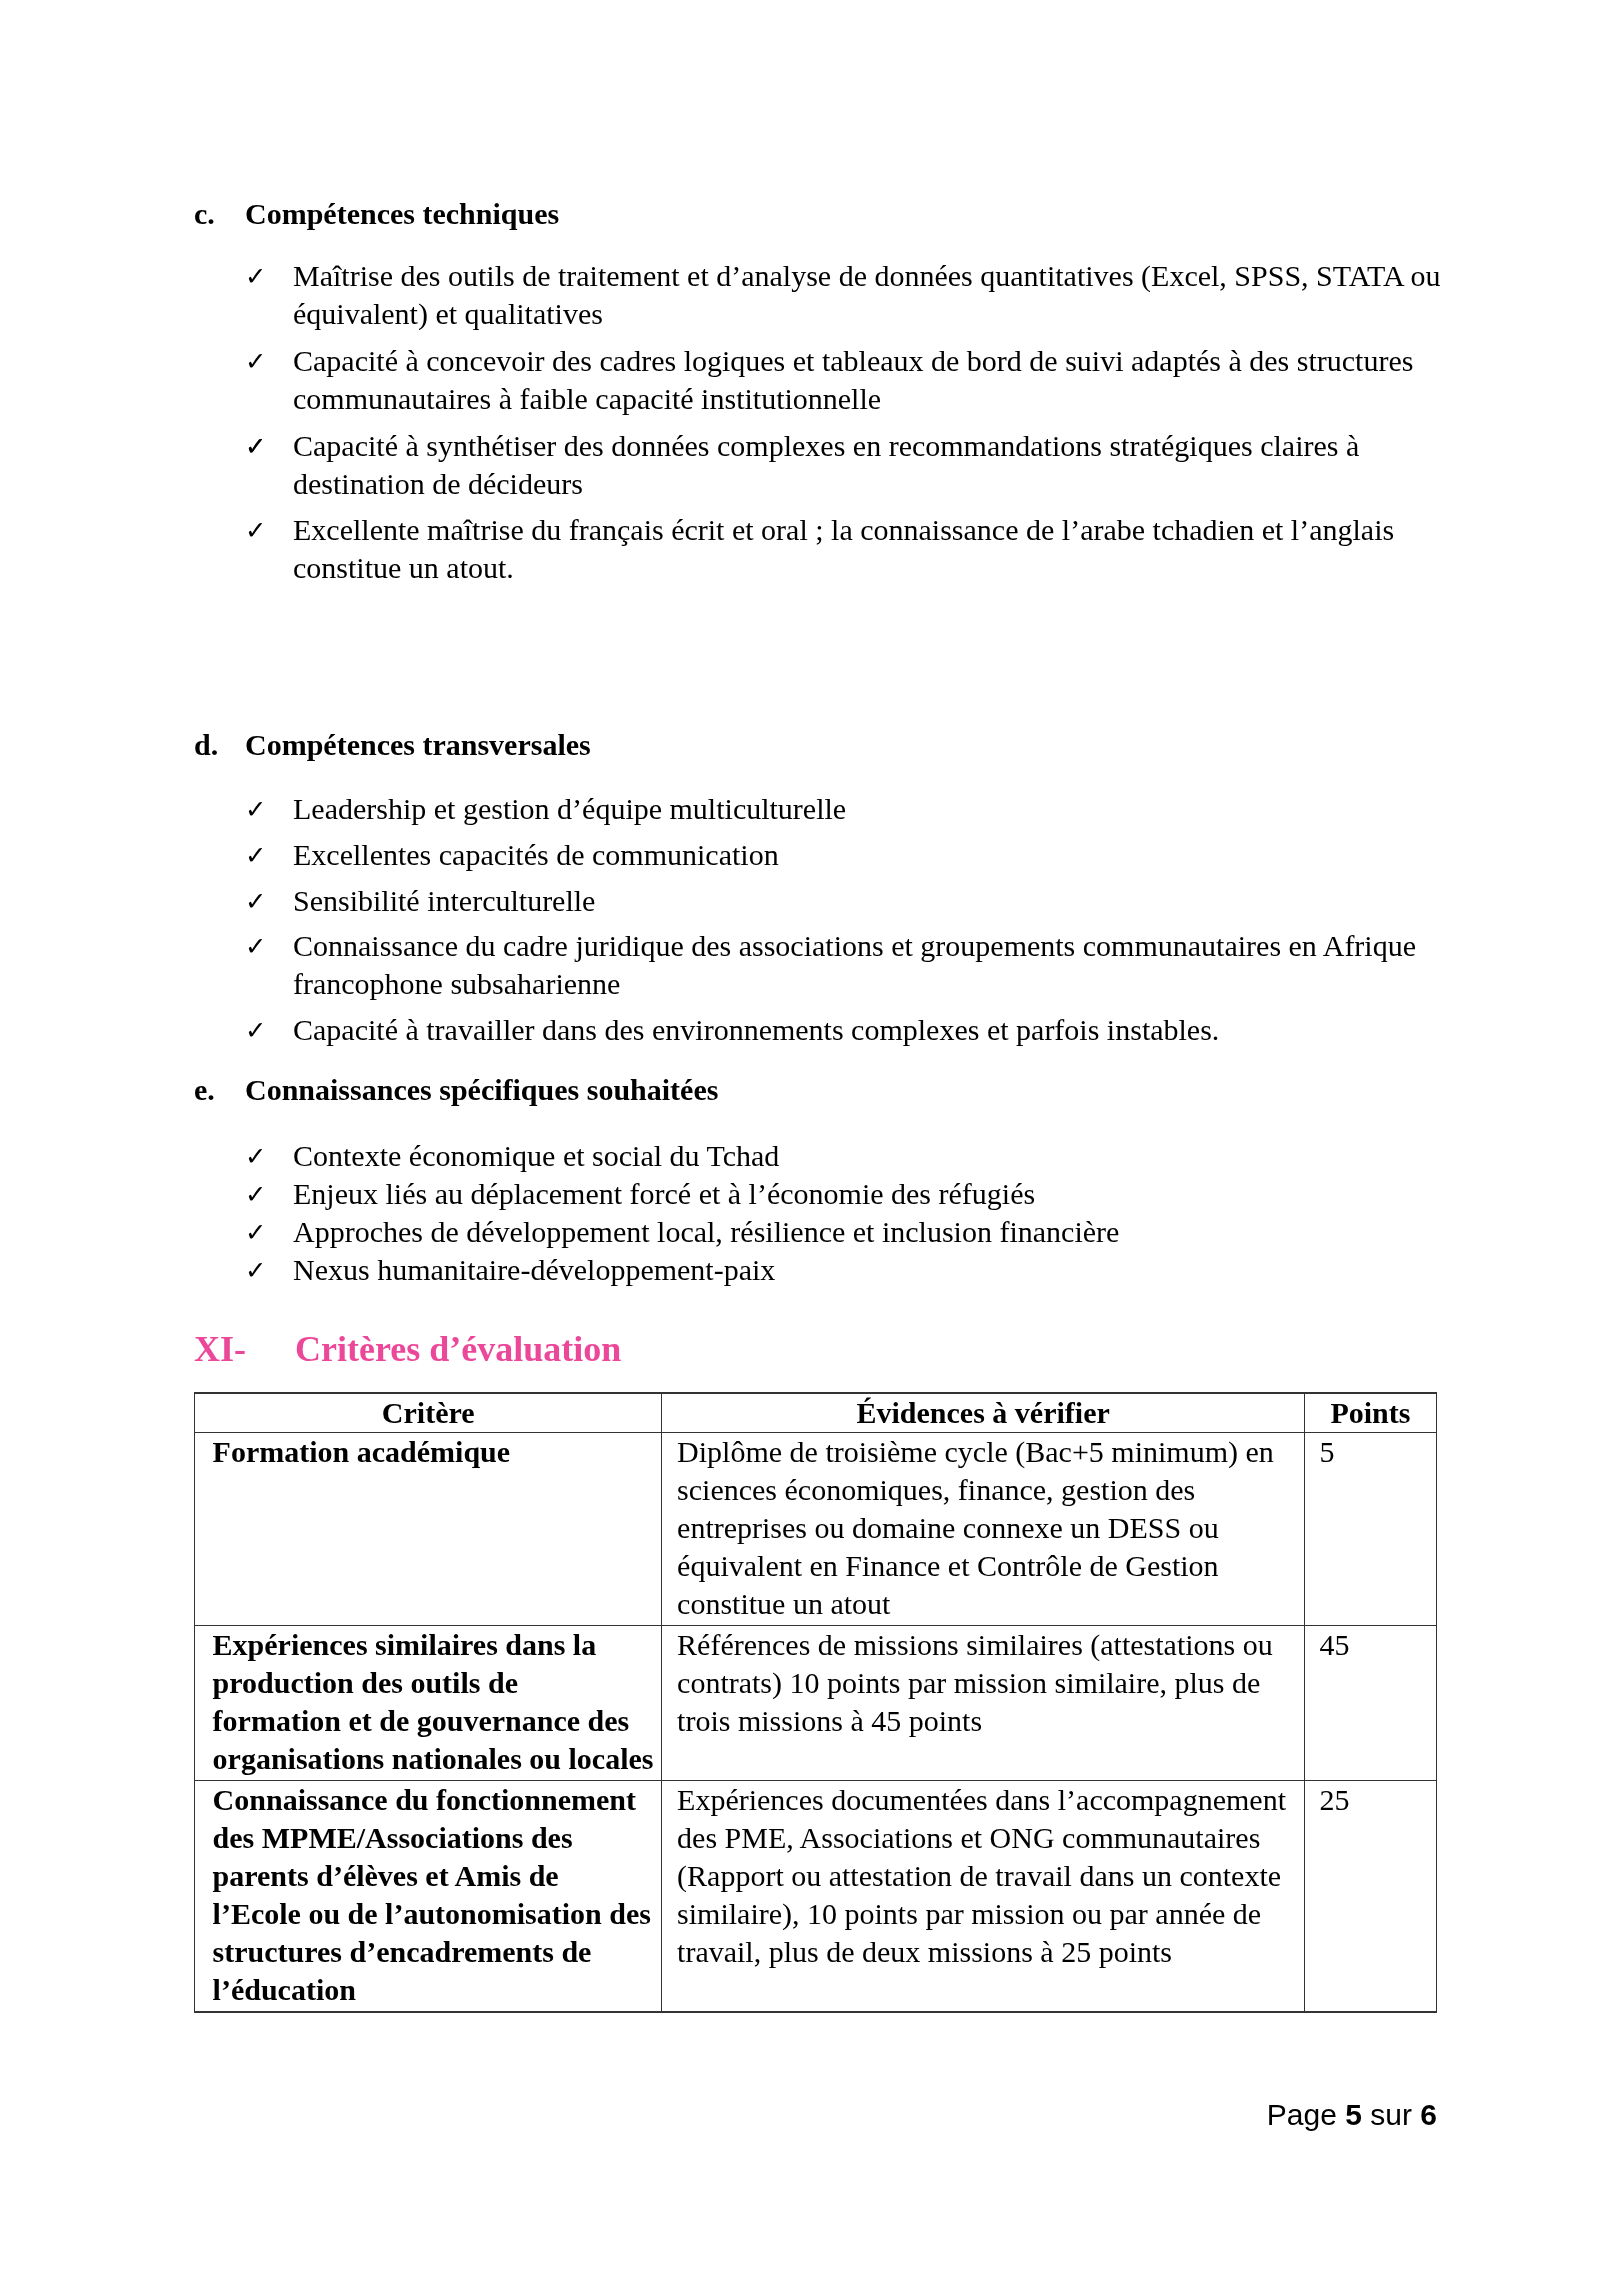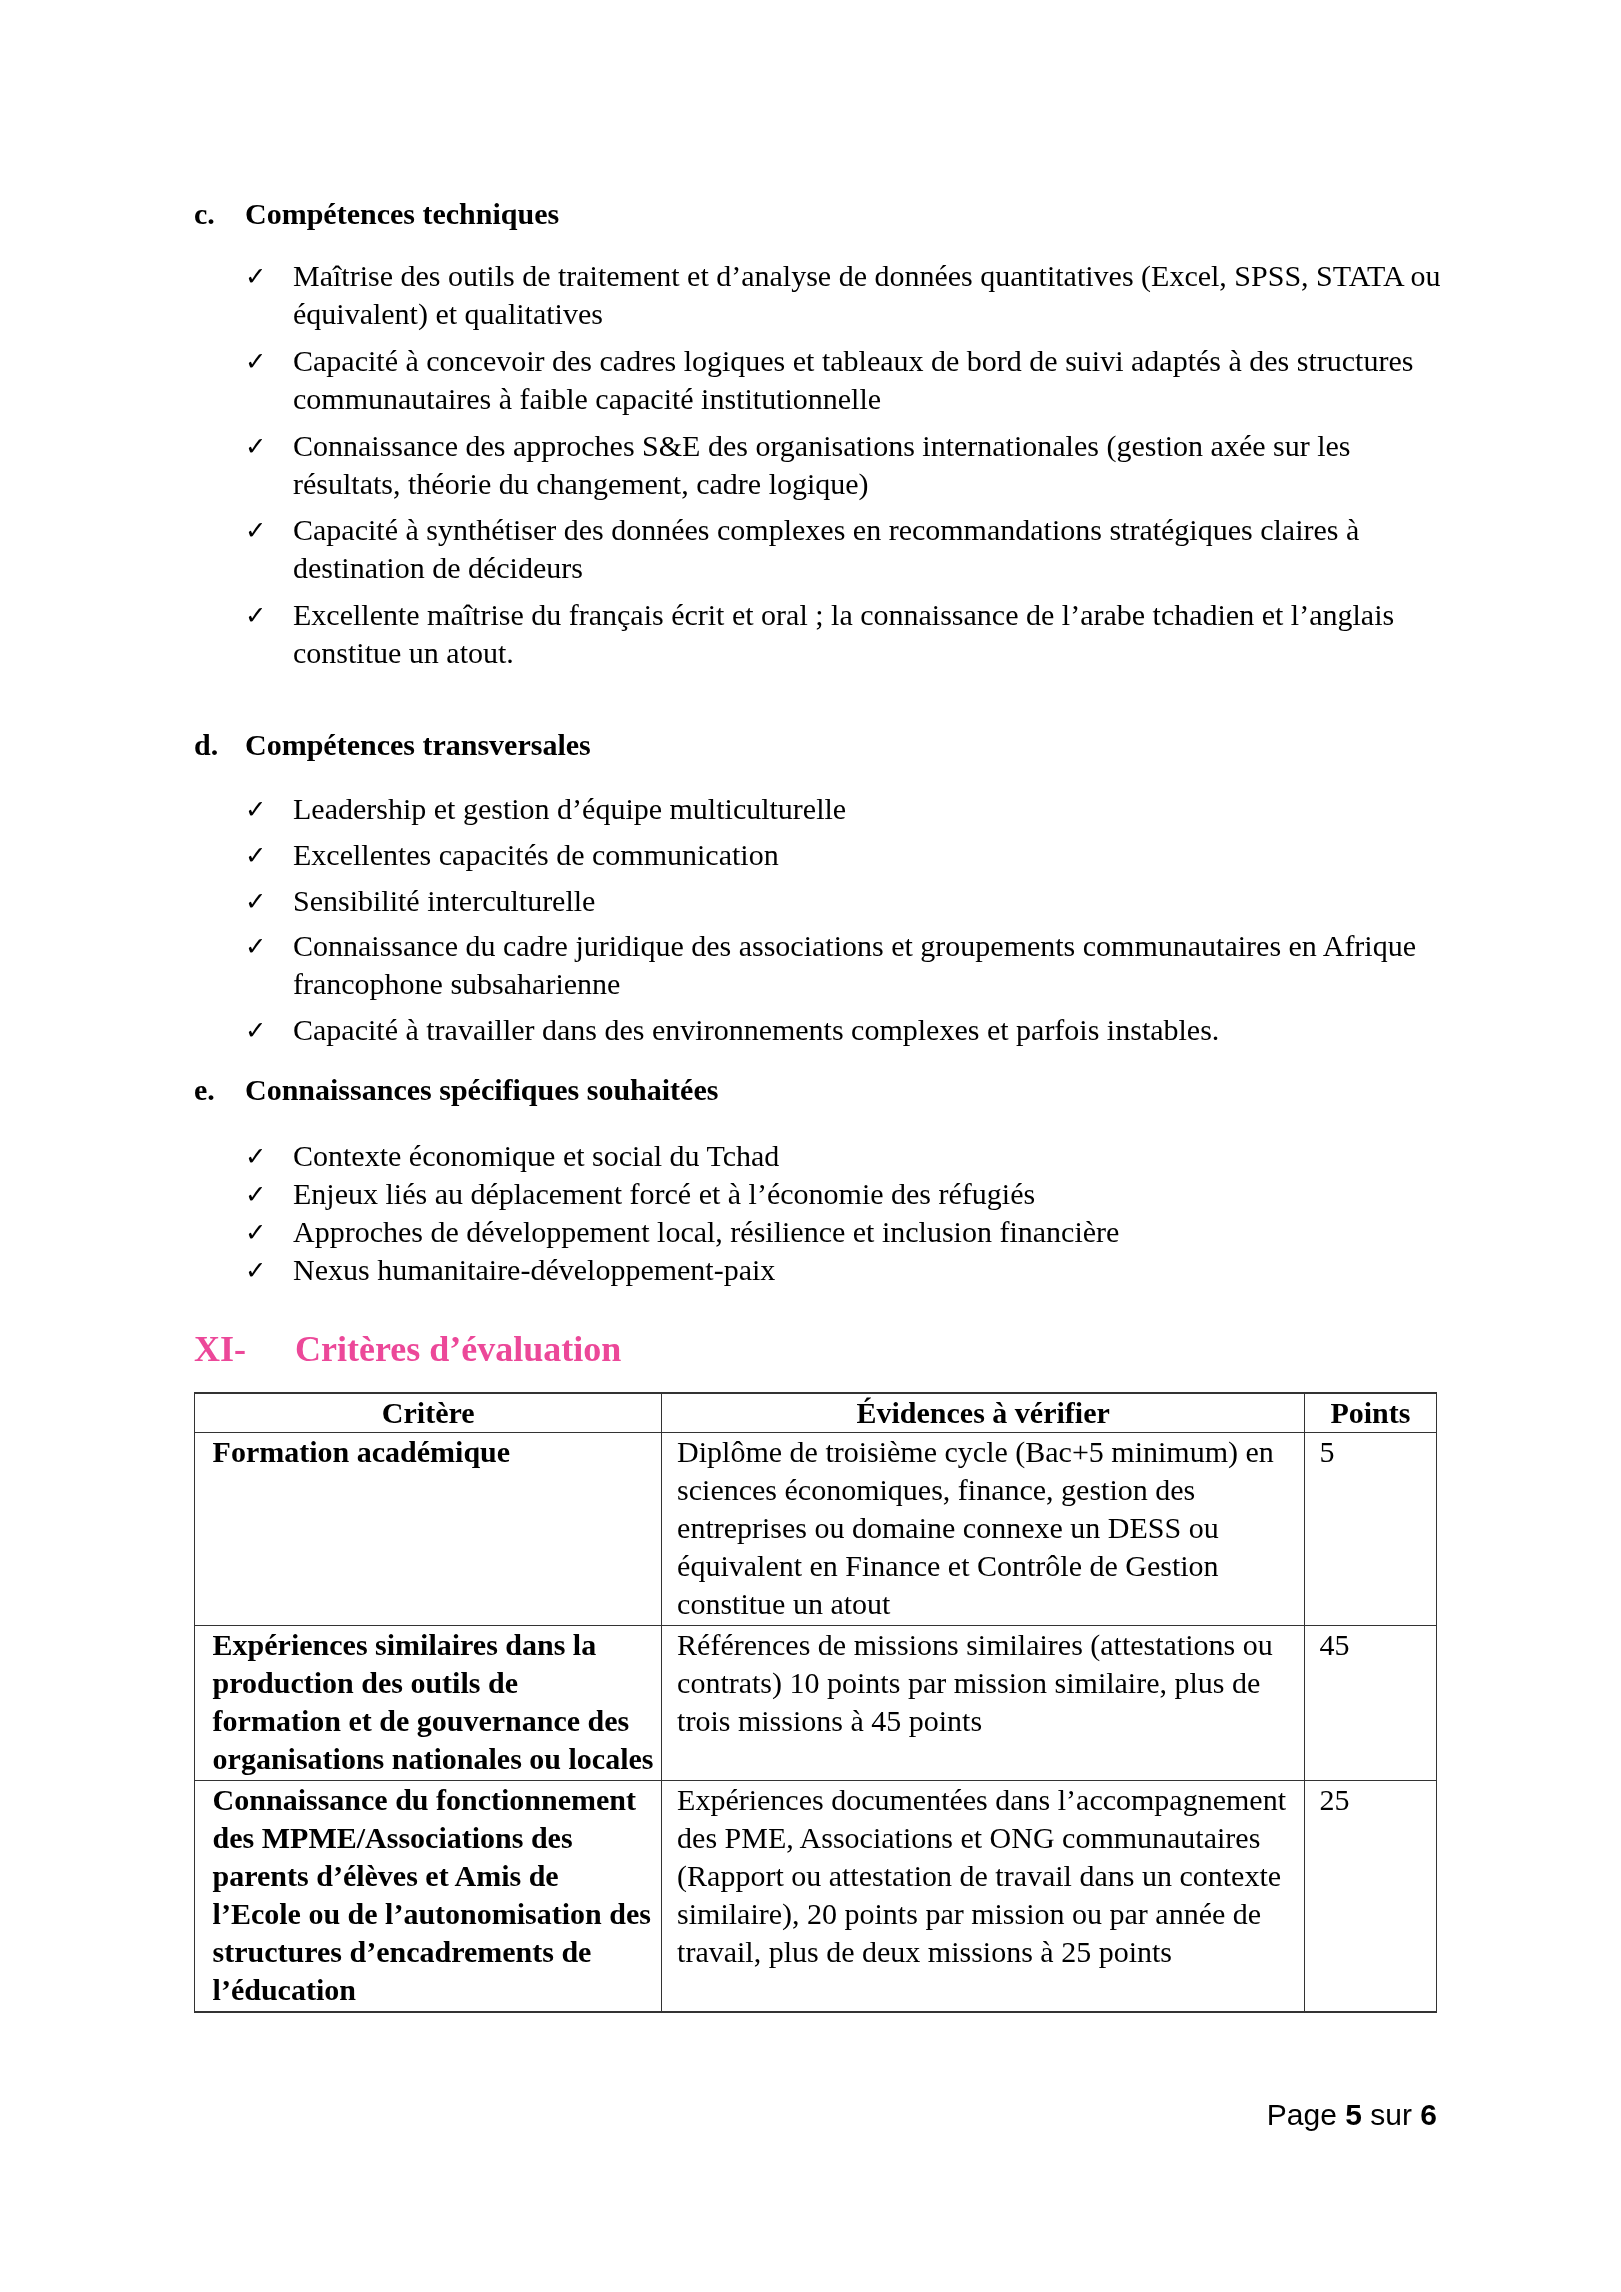--- a/index.html
+++ b/index.html
@@ -31,21 +31,21 @@
 <body>
 
 <div class="page">
 
   <div class="sub-heading" style="top:196px;">
     <span class="letter">c.</span><span>Compétences techniques</span>
   </div>
   <ul class="bullets" id="list-c" style="top:257px;">
     <li><span class="check">✓</span><span>Maîtrise des outils de traitement et d’analyse de données quantitatives (Excel, SPSS, STATA ou équivalent) et qualitatives</span></li>
     <li><span class="check">✓</span><span>Capacité à concevoir des cadres logiques et tableaux de bord de suivi adaptés à des structures communautaires à faible capacité institutionnelle</span></li>
-    <li><span class="check">✓</span><span>Connaissance des approches S&amp;E des organisations internationales (gestion axée sur les résultats, théorie du changement, cadre logique)</span></li>
+    <li><span class="check">✓</span></li>
     <li><span class="check">✓</span><span>Capacité à synthétiser des données complexes en recommandations stratégiques claires à destination de décideurs</span></li>
     <li><span class="check">✓</span><span>Excellente maîtrise du français écrit et oral ; la connaissance de l’arabe tchadien et l’anglais constitue un atout.</span></li>
   </ul>
 
   <div class="sub-heading" style="top:727px;">
     <span class="letter">d.</span><span>Compétences transversales</span>
   </div>
   <ul class="bullets" id="list-d" style="top:790px;">
     <li><span class="check">✓</span><span>Leadership et gestion d’équipe multiculturelle</span></li>
     <li><span class="check">✓</span><span>Excellentes capacités de communication</span></li>
@@ -80,21 +80,21 @@
       <td class="evid">Diplôme de troisième cycle (Bac+5 minimum) en sciences économiques, finance, gestion des entreprises ou domaine connexe un DESS ou équivalent en Finance et Contrôle de Gestion constitue un atout</td>
       <td class="pts">5</td>
     </tr>
     <tr>
       <td class="crit">Expériences similaires dans la production des outils de formation et de gouvernance des organisations nationales ou locales</td>
       <td class="evid">Références de missions similaires (attestations ou contrats) 10 points par mission similaire, plus de trois missions à 45 points</td>
       <td class="pts">45</td>
     </tr>
     <tr class="last">
       <td class="crit">Connaissance du fonctionnement des MPME/Associations des parents d’élèves et Amis de l’Ecole ou de l’autonomisation des structures d’encadrements de l’éducation</td>
-      <td class="evid">Expériences documentées dans l’accompagnement des PME, Associations et ONG communautaires (Rapport ou attestation de travail dans un contexte similaire), 20 points par mission ou par année de travail, plus de deux missions à 25 points</td>
+      <td class="evid">Expériences documentées dans l’accompagnement des PME, Associations et ONG communautaires (Rapport ou attestation de travail dans un contexte similaire), 10 points par mission ou par année de travail, plus de deux missions à 25 points</td>
       <td class="pts">25</td>
     </tr>
   </tbody>
     </table>
 
   <div class="footer">
     <span>Page</span>
     <b>5</b>
     <span>sur</span>
     <b>6</b>

